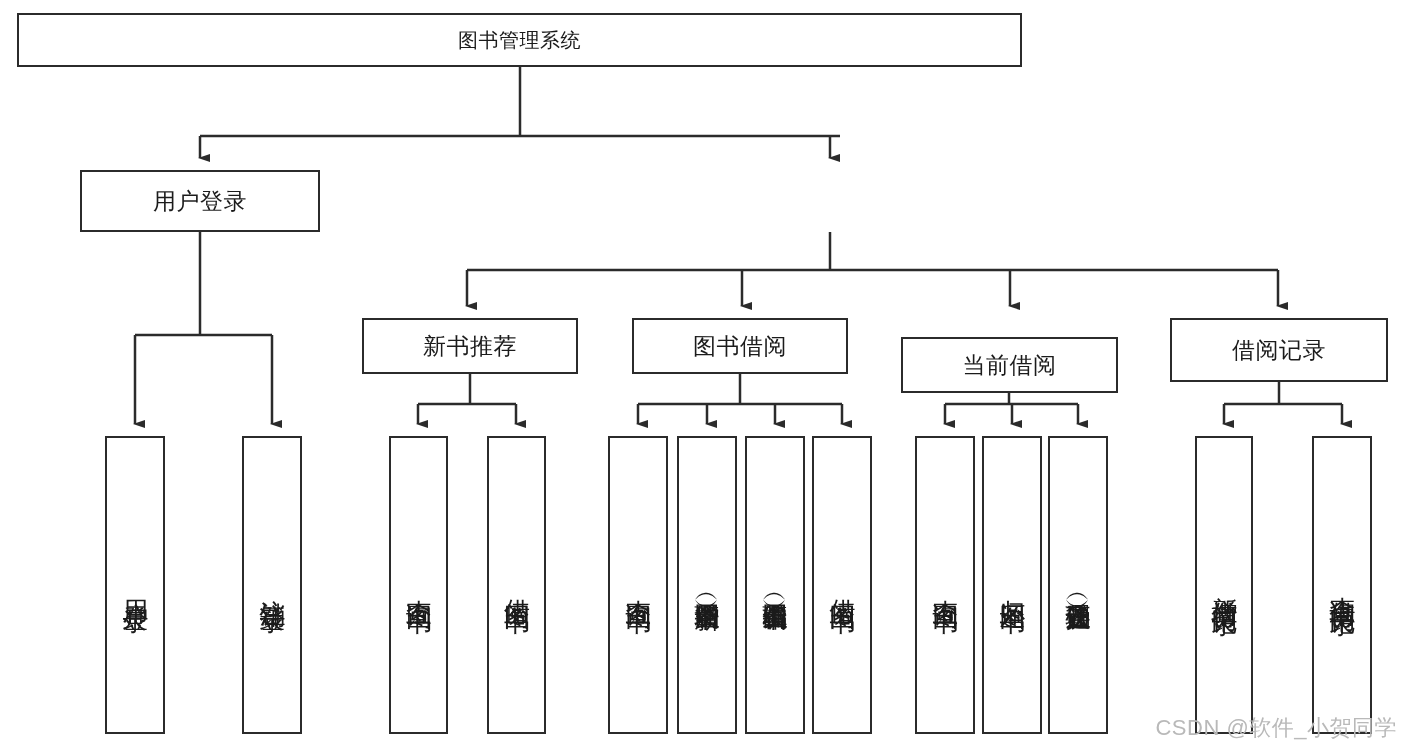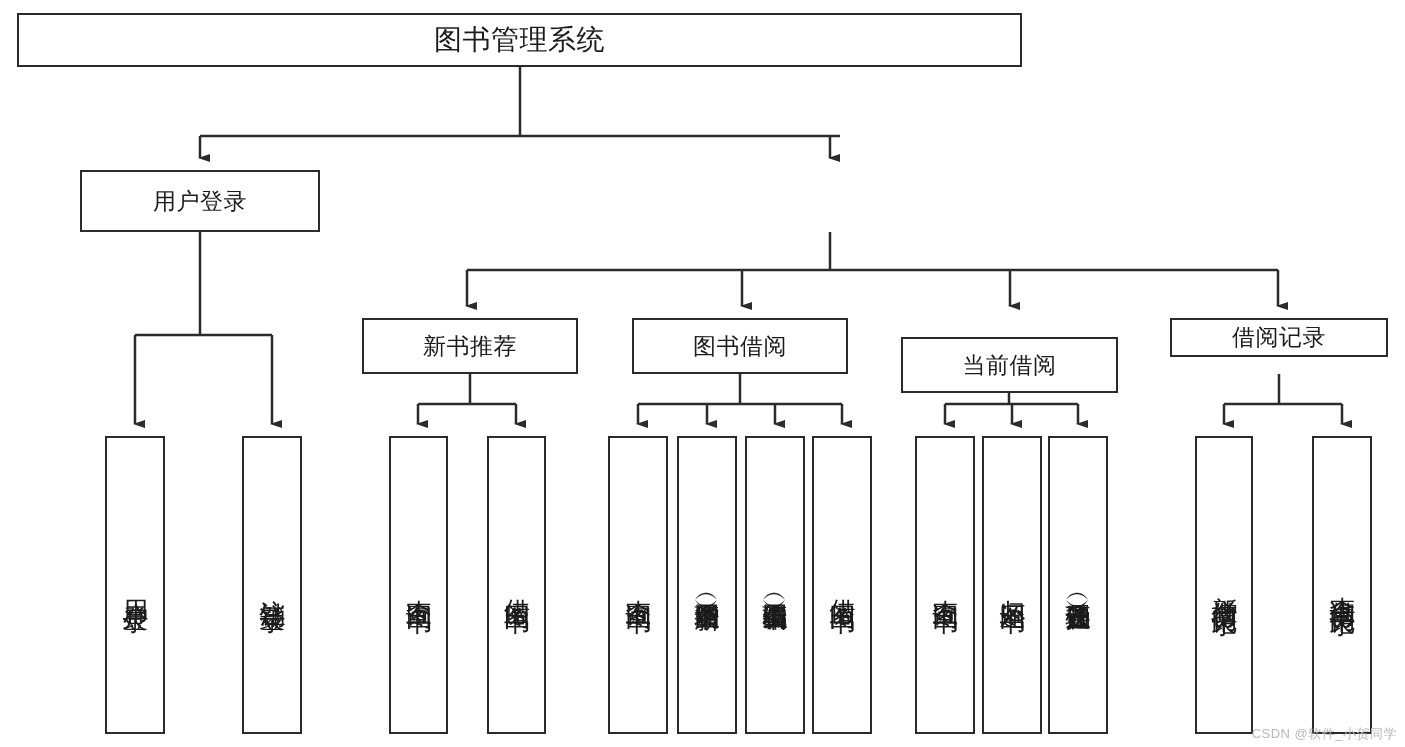--- a/index.html
+++ b/index.html
@@ -34,42 +34,42 @@
     align-items: center;
     justify-content: center;
     color: #1b1b1b;
     line-height: 1.15;
   }
   .node.horiz {
     font-size: 23px;
     letter-spacing: 0.5px;
   }
   .node.root {
-    font-size: 28px;
+    font-size: 20px;
   }
   .node.vert {
     writing-mode: vertical-rl;
     text-orientation: upright;
     font-size: 26px;
     letter-spacing: 3px;
     padding: 6px 0;
   }
   .node.vert .vlabel {
     writing-mode: vertical-rl;
     text-orientation: upright;
     white-space: nowrap;
   }
   .node.horiz .hlabel {
     white-space: nowrap;
   }
   .watermark {
     position: absolute;
     right: 8px;
     bottom: 4px;
-    font-size: 13px;
+    font-size: 22px;
     color: #b9b9b9;
     white-space: nowrap;
     letter-spacing: 0.5px;
   }
 </style>
 </head>
 <body>
 
 <div id="canvas">
 
@@ -133,21 +133,21 @@
 
   <div class="node horiz" style="left:632px; top:318px; width:216px; height:56px;">
     <span class="hlabel">图书借阅</span>
   </div>
   <div class="node horiz" style="left:362px; top:318px; width:216px; height:56px;">
     <span class="hlabel">新书推荐</span>
   </div>
   <div class="node horiz" style="left:901px; top:337px; width:217px; height:56px;">
     <span class="hlabel">当前借阅</span>
   </div>
-  <div class="node horiz" style="left:1170px; top:318px; width:218px; height:39px;">
+  <div class="node horiz" style="left:1170px; top:318px; width:218px; height:64px;">
     <span class="hlabel">借阅记录</span>
   </div>
 
   <div class="node vert" style="left:105px; top:436px; width:60px; height:298px;">
     <span class="vlabel">用户登录</span>
   </div>
   <div class="node vert" style="left:242px; top:436px; width:60px; height:298px;">
     <span class="vlabel">注销登录</span>
   </div>
 

